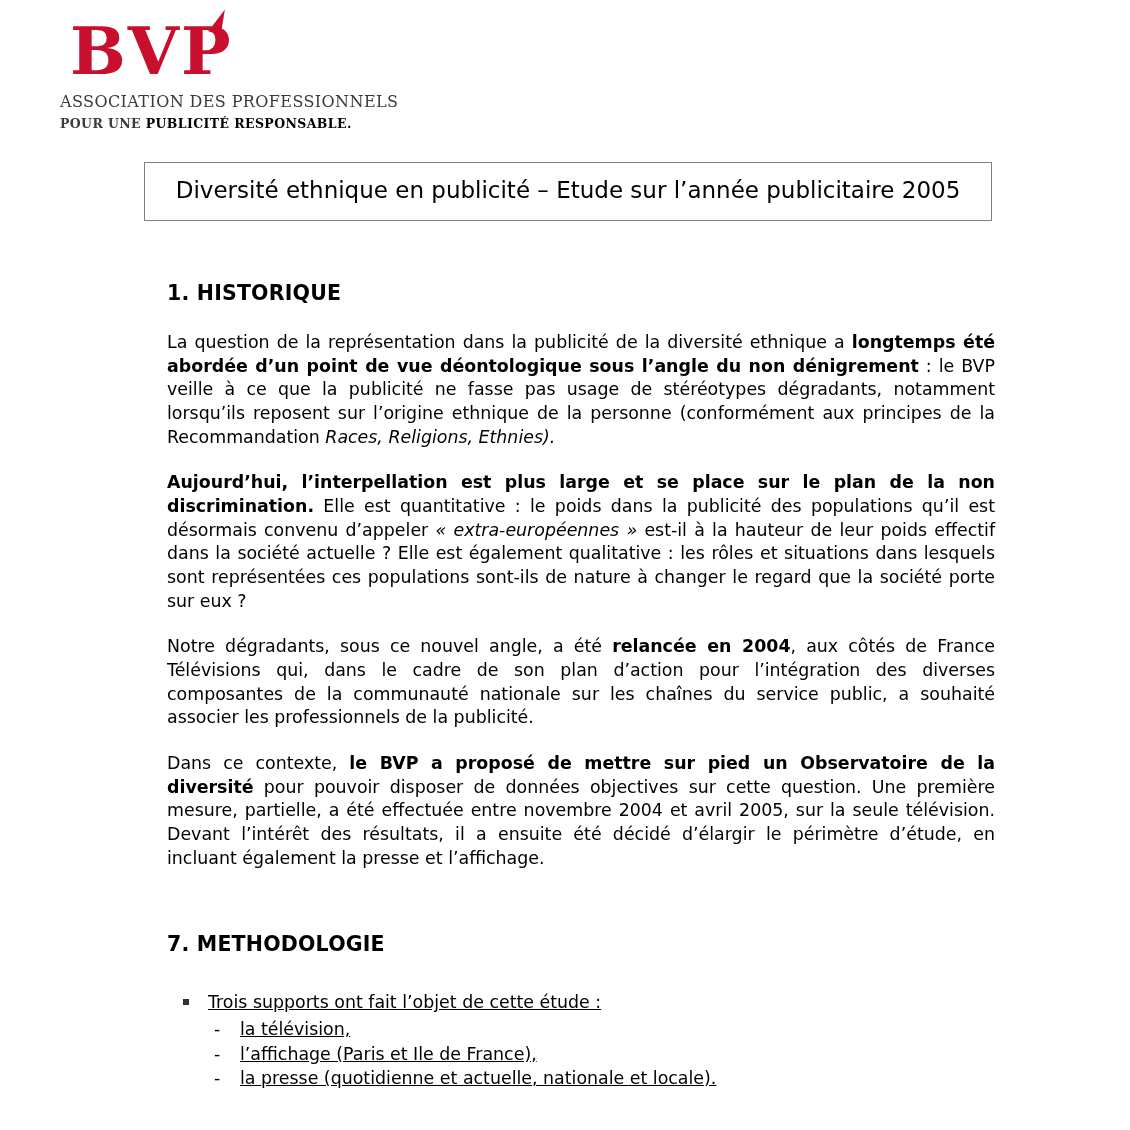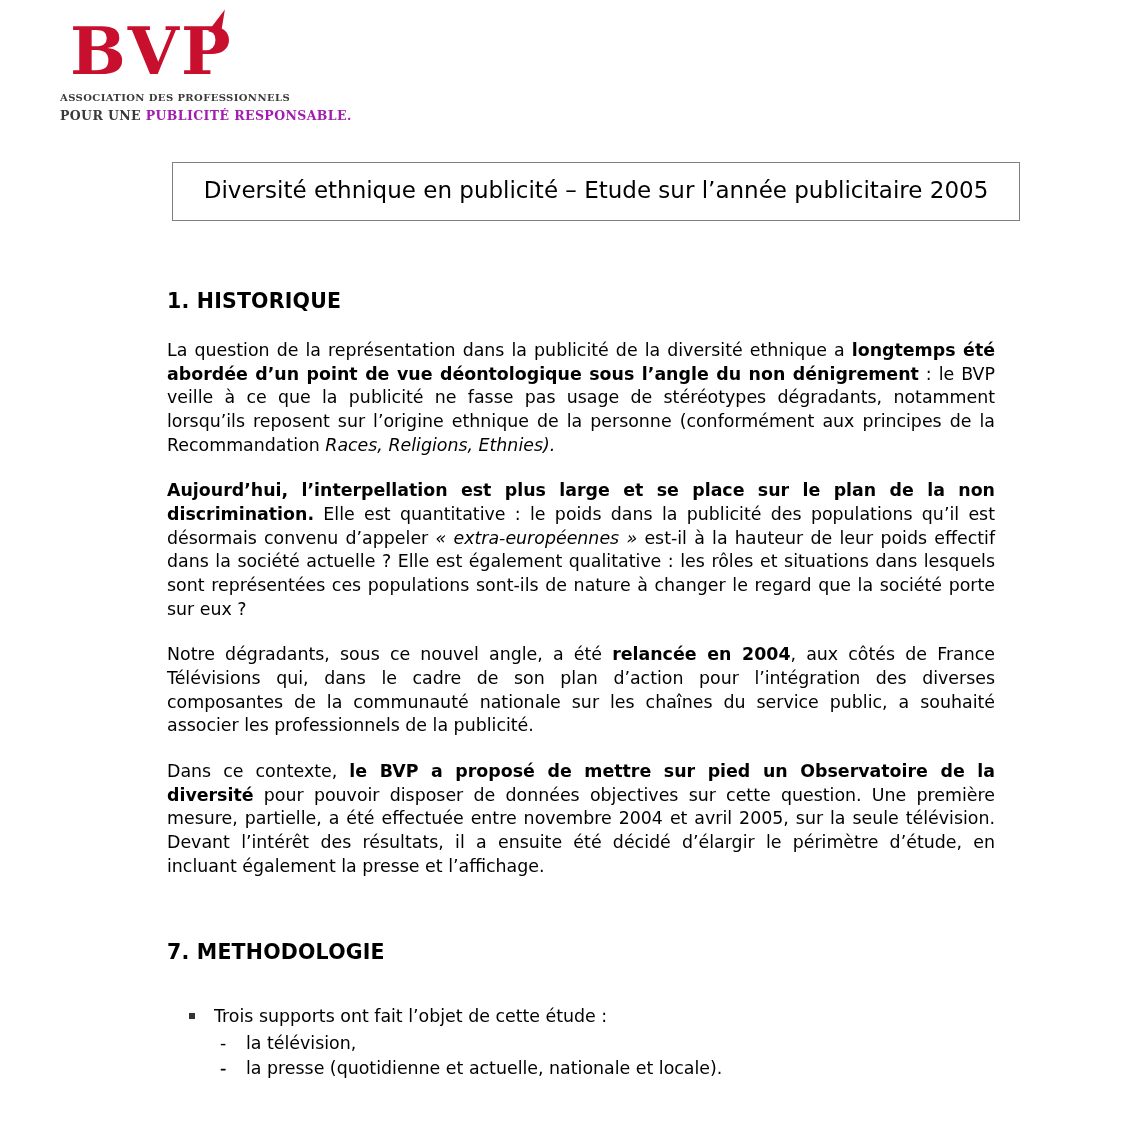--- a/index.html
+++ b/index.html
@@ -45,63 +45,63 @@
     top: -10px;
     width: 0;
     height: 0;
     border-left: 9px solid transparent;
     border-right: 4px solid transparent;
     border-bottom: 26px solid #c8102e;
     transform: rotate(18deg);
   }
   .logo-sub1 {
     font-family: "DejaVu Serif", serif;
-    font-weight: bold;
-    font-size: 10px;
+    font-weight: normal;
+    font-size: 16px;
     letter-spacing: 0.4px;
     color: #3a3a3a;
     margin-top: 8px;
     white-space: nowrap;
   }
   .logo-sub2 {
     font-family: "DejaVu Serif", serif;
     font-weight: bold;
     font-size: 12.5px;
     letter-spacing: 0.4px;
     color: #3a3a3a;
     margin-top: 5px;
     white-space: nowrap;
   }
   .logo-sub2 .accent {
-    color: #a21caf;
+    color: #000000;
     margin-top: 40px;
   }
 
   
   .title-box {
     position: absolute;
-    left: 172px;
+    left: 144px;
     top: 162px;
     width: 848px;
     box-sizing: border-box;
     border: 1px solid #808080;
     padding: 12px 20px 14px 20px;
     text-align: center;
   }
   .title-box .title-text {
     font-size: 23px;
     line-height: 1.35;
     color: #000;
   }
 
   
   .content {
     position: absolute;
     left: 167px;
-    top: 289px;
+    top: 281px;
     width: 828px;
   }
   h2.section-heading {
     font-size: 20.5px;
     font-weight: bold;
     margin: 0 0 0 0;
     letter-spacing: 0.2px;
   }
   .para {
     font-size: 17.4px;
@@ -112,22 +112,23 @@
   }
   .para b { font-weight: bold; }
   .para i { font-style: italic; }
   .gap-after-heading { height: 26px; }
   .gap-para { height: 22px; }
   .gap-section { height: 62px; }
 
   
   ul.bullets {
     list-style: none;
-    margin: 14px;
+    margin: 8px;
     padding: 0;
+    text-decoration: underline;
   }
   ul.bullets > li {
     position: relative;
     padding-left: 33px;
     font-size: 17.4px;
     line-height: 1.4;
   }
   ul.bullets > li > .sq {
     position: absolute;
     left: 8px;
@@ -192,20 +193,20 @@
 
     <h2 class="section-heading">7. METHODOLOGIE</h2>
     <div class="gap-after-heading"></div>
 
     <ul class="bullets">
       <li>
         <span class="sq"></span>
         <span>Trois supports ont fait l’objet de cette étude :</span>
         <ul class="dashes">
           <li><span class="dash">-</span><span>la télévision,</span></li>
-          <li><span class="dash">-</span></li>
+          <li><span class="dash">-</span><span>l’affichage (Paris et Ile de France),</span></li>
           <li><span class="dash">-</span><span>la presse (quotidienne et actuelle, nationale et locale).</span></li>
         </ul>
       </li>
     </ul>
 
   </div>
 </div>
 
 </body></html>

